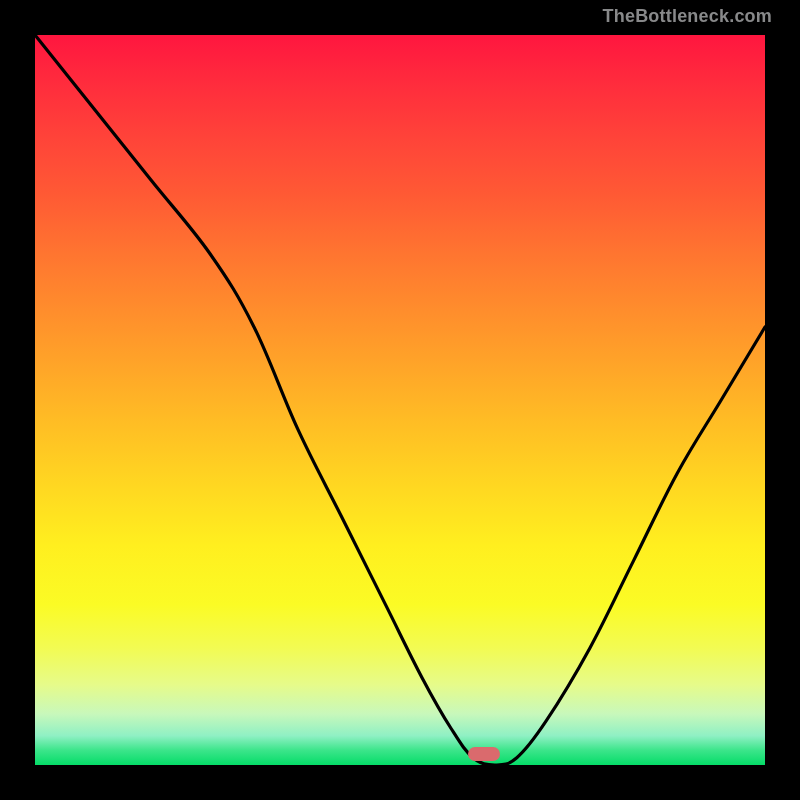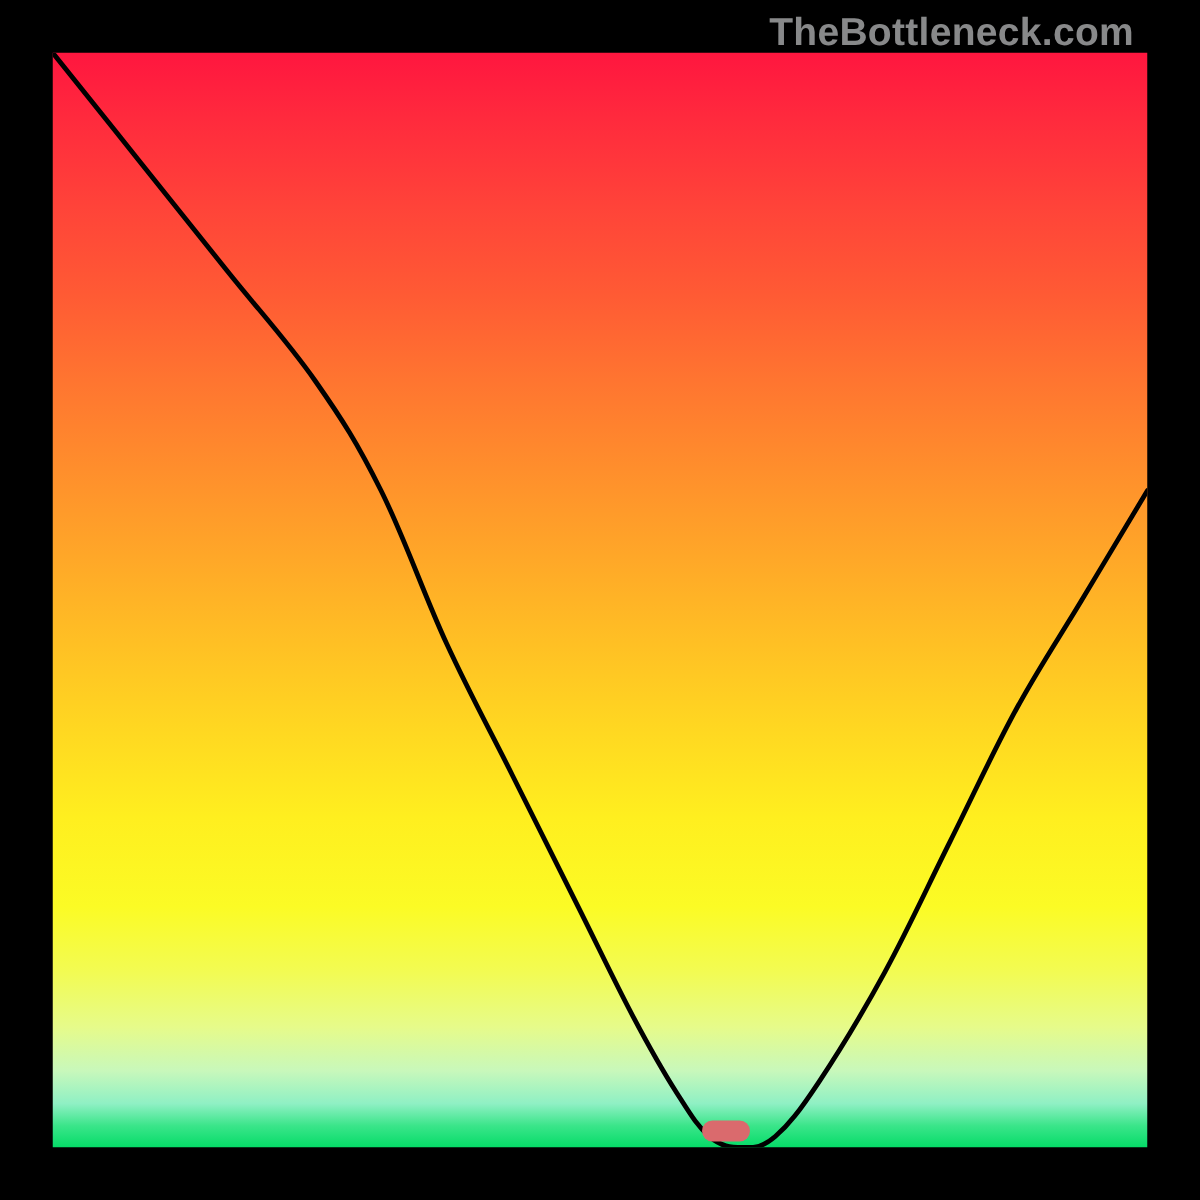--- a/index.html
+++ b/index.html
@@ -62,23 +62,23 @@
   .marker {
     position: absolute;
     width: 32px;
     height: 14px;
     border-radius: 7px;
     background: #da6a6d;
   }
   .watermark {
     position: absolute;
     top: 6px;
-    right: 44px;
+    right: 28px;
     font-family: Arial, Helvetica, sans-serif;
-    font-size: 26px;
+    font-size: 18px;
     font-weight: bold;
     color: #88898a;
     letter-spacing: 0.2px;
     user-select: none;
   }
 </style>
 </head>
 <body>
 
 <div class="frame">

